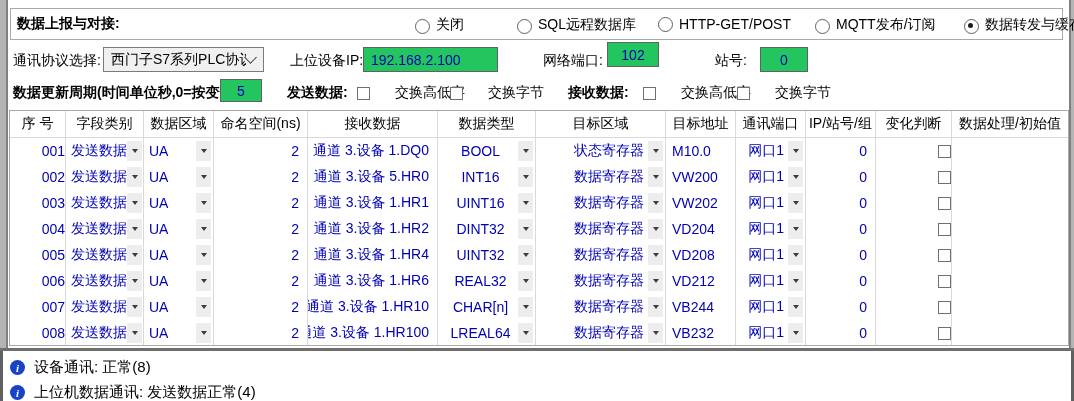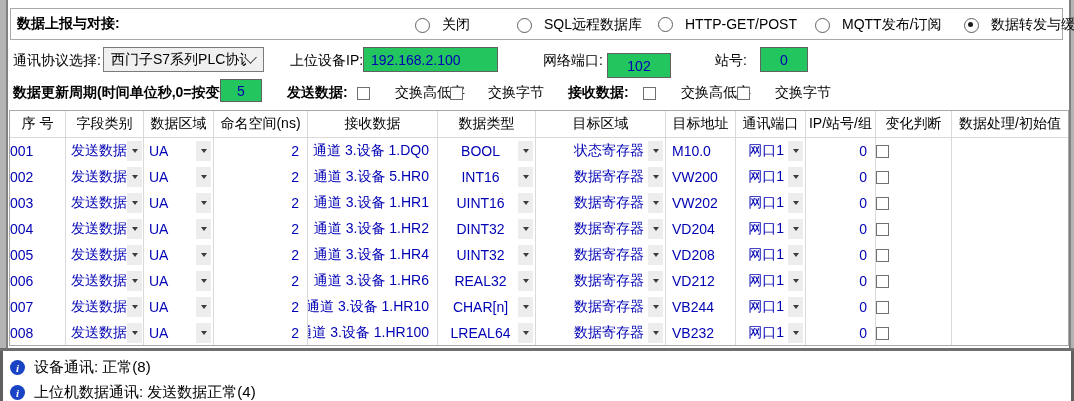--- a/index.html
+++ b/index.html
@@ -10,21 +10,21 @@
   .bg-main{left:6px;top:0;width:1065px;height:348px;background:#fff;
            border-left:2px solid #808080;border-right:2px solid #808080;box-sizing:border-box}
   .separator{left:0;top:348px;width:1074px;height:3px;background:#6f6f6f}
   .bg-status{left:0;top:351px;width:1074px;height:50px;background:#fff;box-sizing:border-box;
              border-left:3px solid #606060;border-right:3px solid #606060}
   .group1{left:10px;top:8px;width:1053px;height:32px;border:1px solid #a9a9a9;box-sizing:border-box;background:#fff}
   
   .lbl{white-space:nowrap}
   .bold{font-weight:bold}
   
-  .radio-item{display:flex;align-items:center;gap:12px;cursor:default}
+  .radio-item{display:flex;align-items:flex-end;gap:6px;cursor:default}
   .rb{width:13px;height:13px;border:1px solid #5f5f5f;border-radius:50%;background:#fff;position:relative;flex:0 0 auto}
   .radio-item.on .rb::after{content:"";position:absolute;left:3px;top:3px;width:5px;height:5px;border-radius:50%;background:#1a1a1a}
   
   .cbx-item{display:flex;align-items:center;gap:25px}
   .cb{width:13px;height:13px;border:1px solid #707070;background:#fff;box-sizing:border-box;flex:0 0 auto}
   
   .combo-top{background:#f0f0f0;border:1px solid #7a7a7a;box-sizing:border-box;display:flex;align-items:center;padding:0 8px 0 7px}
   .combo-top .txt{flex:1;white-space:nowrap;overflow:hidden}
   .chev{width:8px;height:8px;border-right:1.6px solid #3c3c3c;border-bottom:1.6px solid #3c3c3c;transform:rotate(45deg);margin-top:-4px;flex:0 0 auto}
   .inp{background:#22c55e;border:1px solid #616161;box-sizing:border-box;display:flex;align-items:center;color:#0000b4}
@@ -33,21 +33,21 @@
   
   .tbl{left:9px;top:110px;width:1060px;height:236px;border:1px solid #a9a9a9;box-sizing:border-box;background:#fff;overflow:hidden}
   .tr{display:flex;height:26px}
   .tr.head{border-bottom:1px solid #d9d9d9;color:#000}
   .td,.th{box-sizing:border-box;border-right:1px solid #d9d9d9;height:26px;display:flex;align-items:center;white-space:nowrap;overflow:hidden}
   .th{justify-content:center}
   .td{color:#0000b4}
   .c1{width:56px}.c2{width:78px}.c3{width:70px}.c4{width:94px}.c5{width:130px}.c6{width:98px}
   .c7{width:130px}.c8{width:70px}.c9{width:70px}.c10{width:70px}.c11{width:76px}
   .c12{width:116px;border-right:none}
-  .td.center{justify-content:flex-start}
+  .td.center{justify-content:flex-end}
   .td.r{justify-content:flex-end;padding-right:8px}
   .td.l{padding-left:6px}
   .combo-cell{padding-left:5px}
   .combo-cell .sp{flex:1}
   .combo-cell .grow-center{flex:1;text-align:center}
   .combo-cell .grow-right{flex:1;text-align:right;padding-right:4px}
   .dbtn{width:15px;height:20px;background:#ededed;display:flex;align-items:center;justify-content:center;margin-right:2px;flex:0 0 auto}
   .tri{width:0;height:0;border-left:3.5px solid transparent;border-right:3.5px solid transparent;border-top:4px solid #3c3c3c}
   
   .status-line{display:flex;align-items:center;gap:9px;font-size:15px}
@@ -86,21 +86,21 @@
 </div>
 
 <span class="abs lbl" style="left:13px;top:52px">通讯协议选择:</span>
 <div class="abs combo-top" style="left:103px;top:47px;width:161px;height:25px">
   <span class="txt">西门子S7系列PLC协议</span>
   <span class="chev"></span>
 </div>
 <span class="abs lbl" style="left:290px;top:52px">上位设备IP:</span>
 <div class="abs inp left" style="left:363px;top:47px;width:135px;height:25px">192.168.2.100</div>
 <span class="abs lbl" style="left:543px;top:52px">网络端口:</span>
-<div class="abs inp center" style="left:607px;top:53px;width:64px;height:25px">102</div>
+<div class="abs inp center" style="left:607px;top:42px;width:52px;height:25px">102</div>
 <span class="abs lbl" style="left:715px;top:52px">站号:</span>
 <div class="abs inp center" style="left:760px;top:47px;width:48px;height:25px">0</div>
 
 <span class="abs lbl bold" style="left:13px;top:84px">数据更新周期(时间单位秒,0=按变化):</span>
 <div class="abs inp center" style="left:220px;top:79px;width:42px;height:23px">5</div>
 <span class="abs lbl bold" style="left:287px;top:84px">发送数据:</span>
 <div class="abs cbx-item" style="left:357px;top:84px">
   <span class="cb"></span>
   <span class="lbl">交换高低字</span>
 </div>

